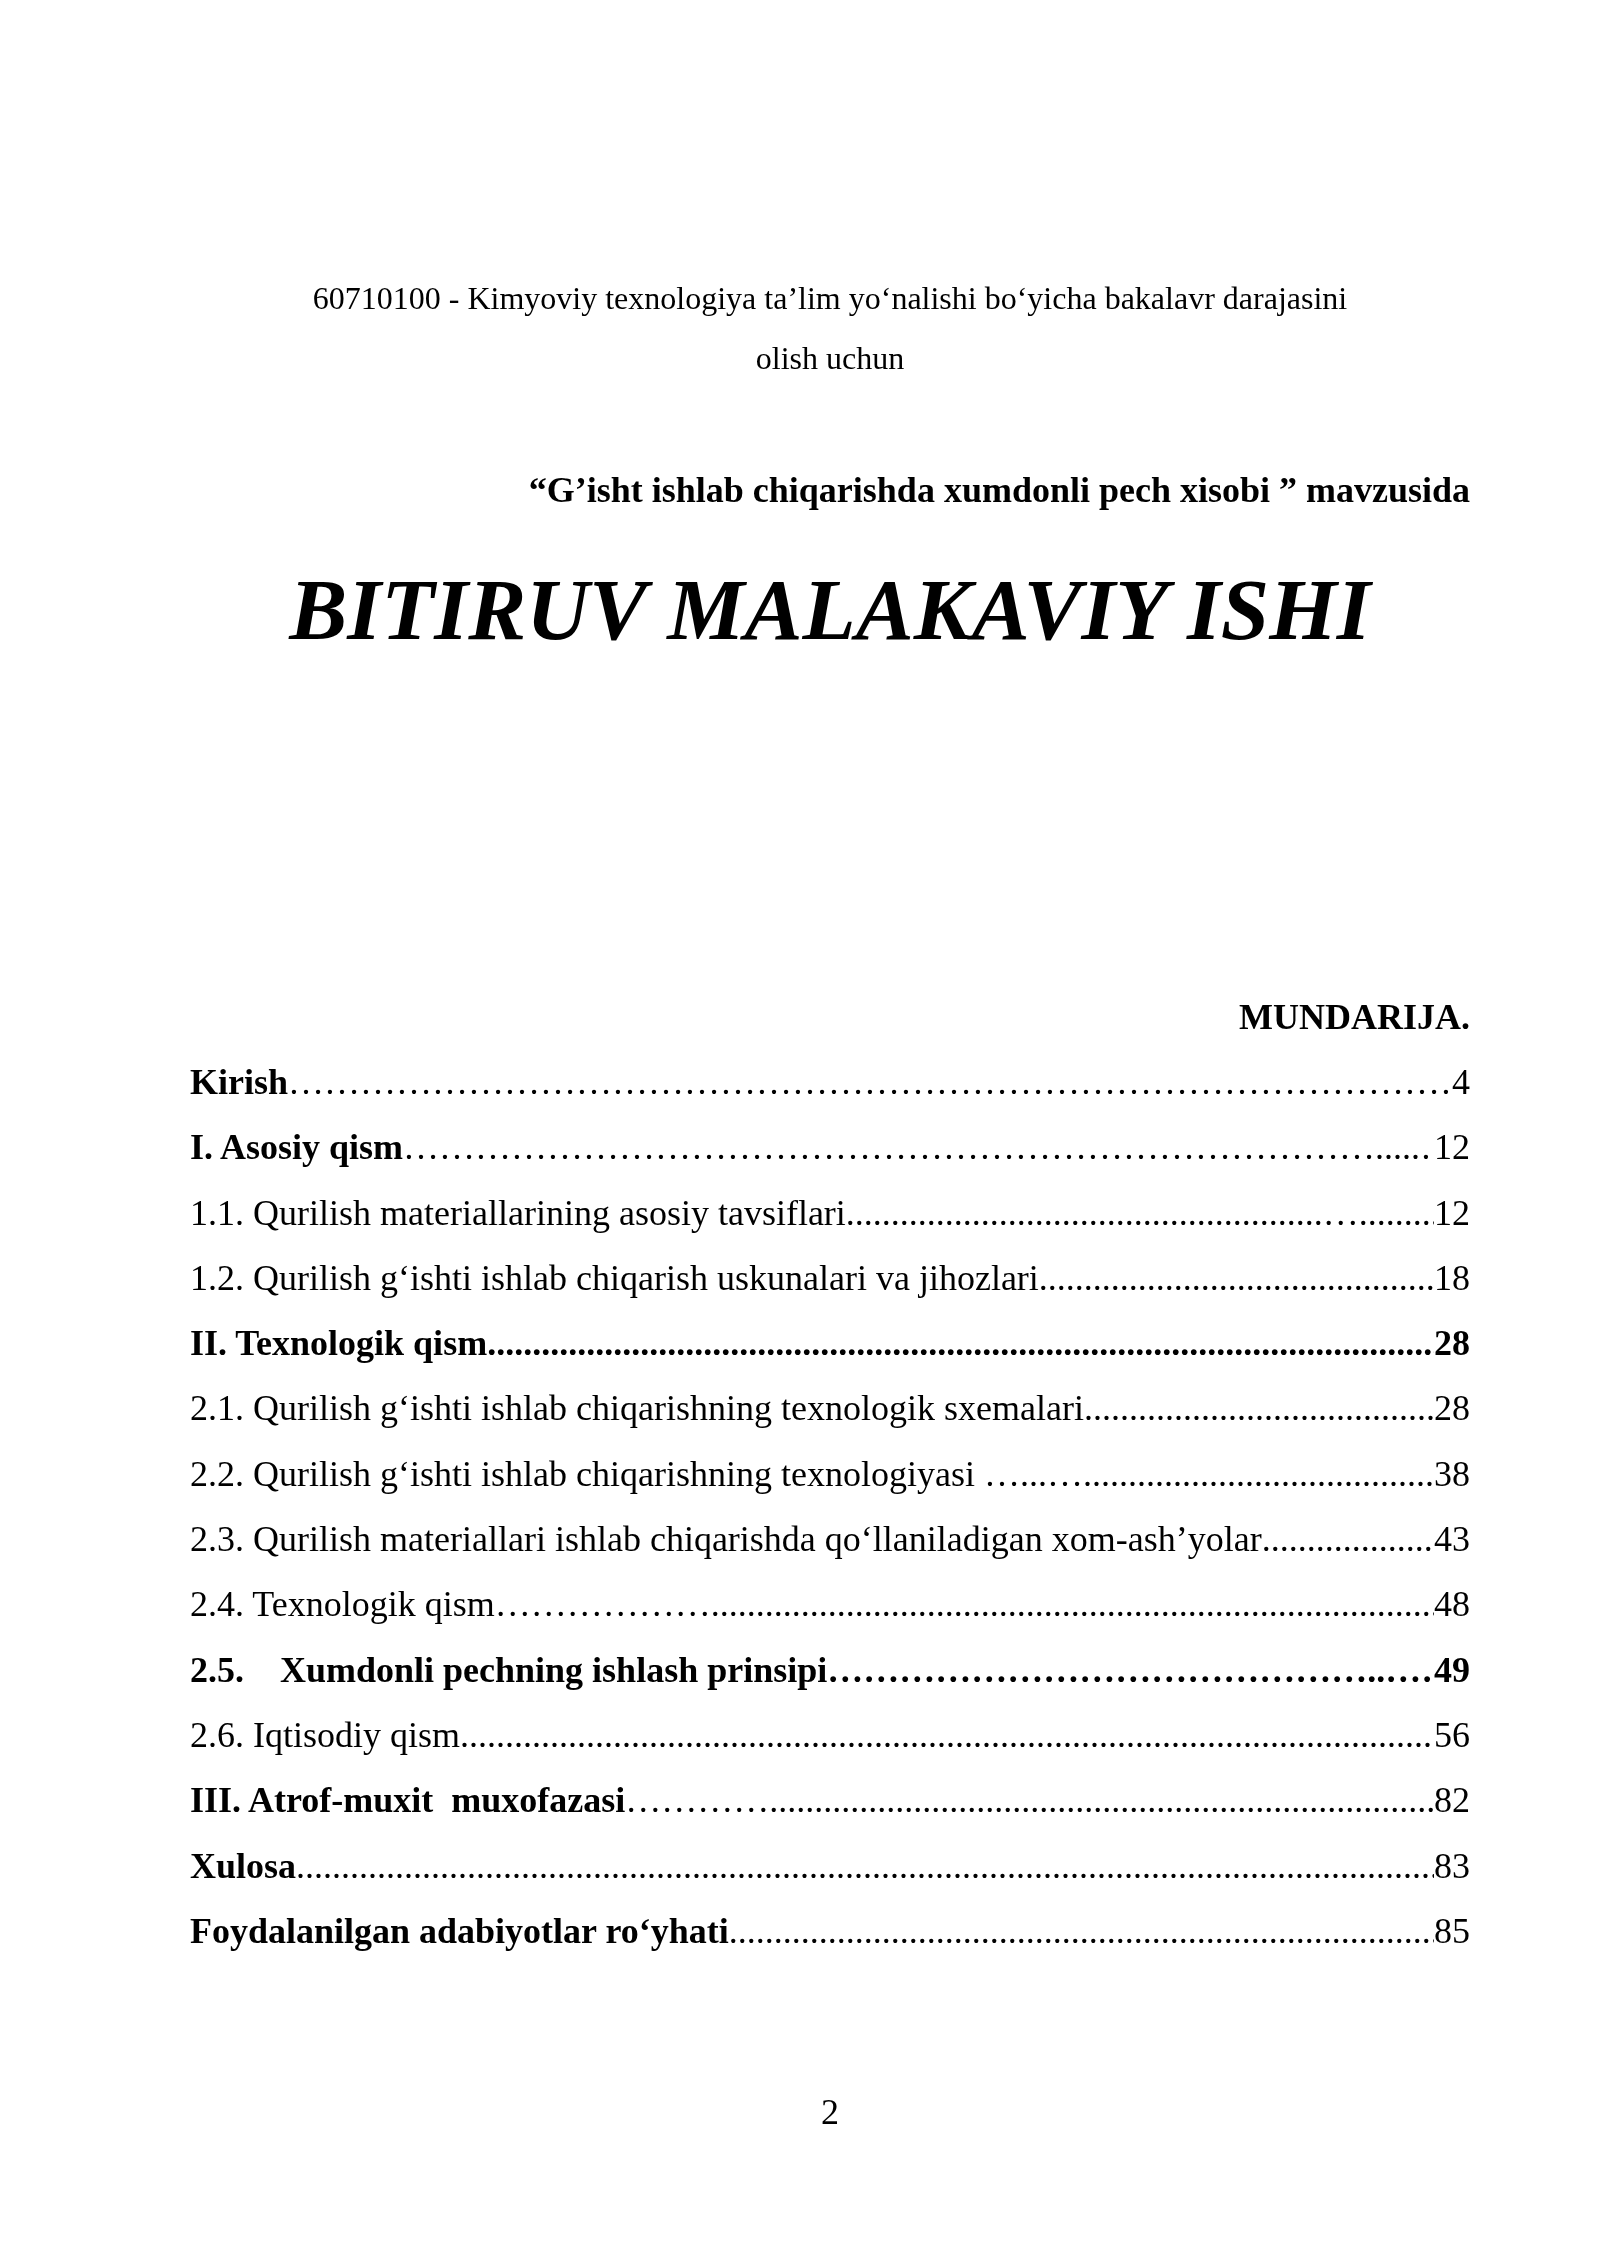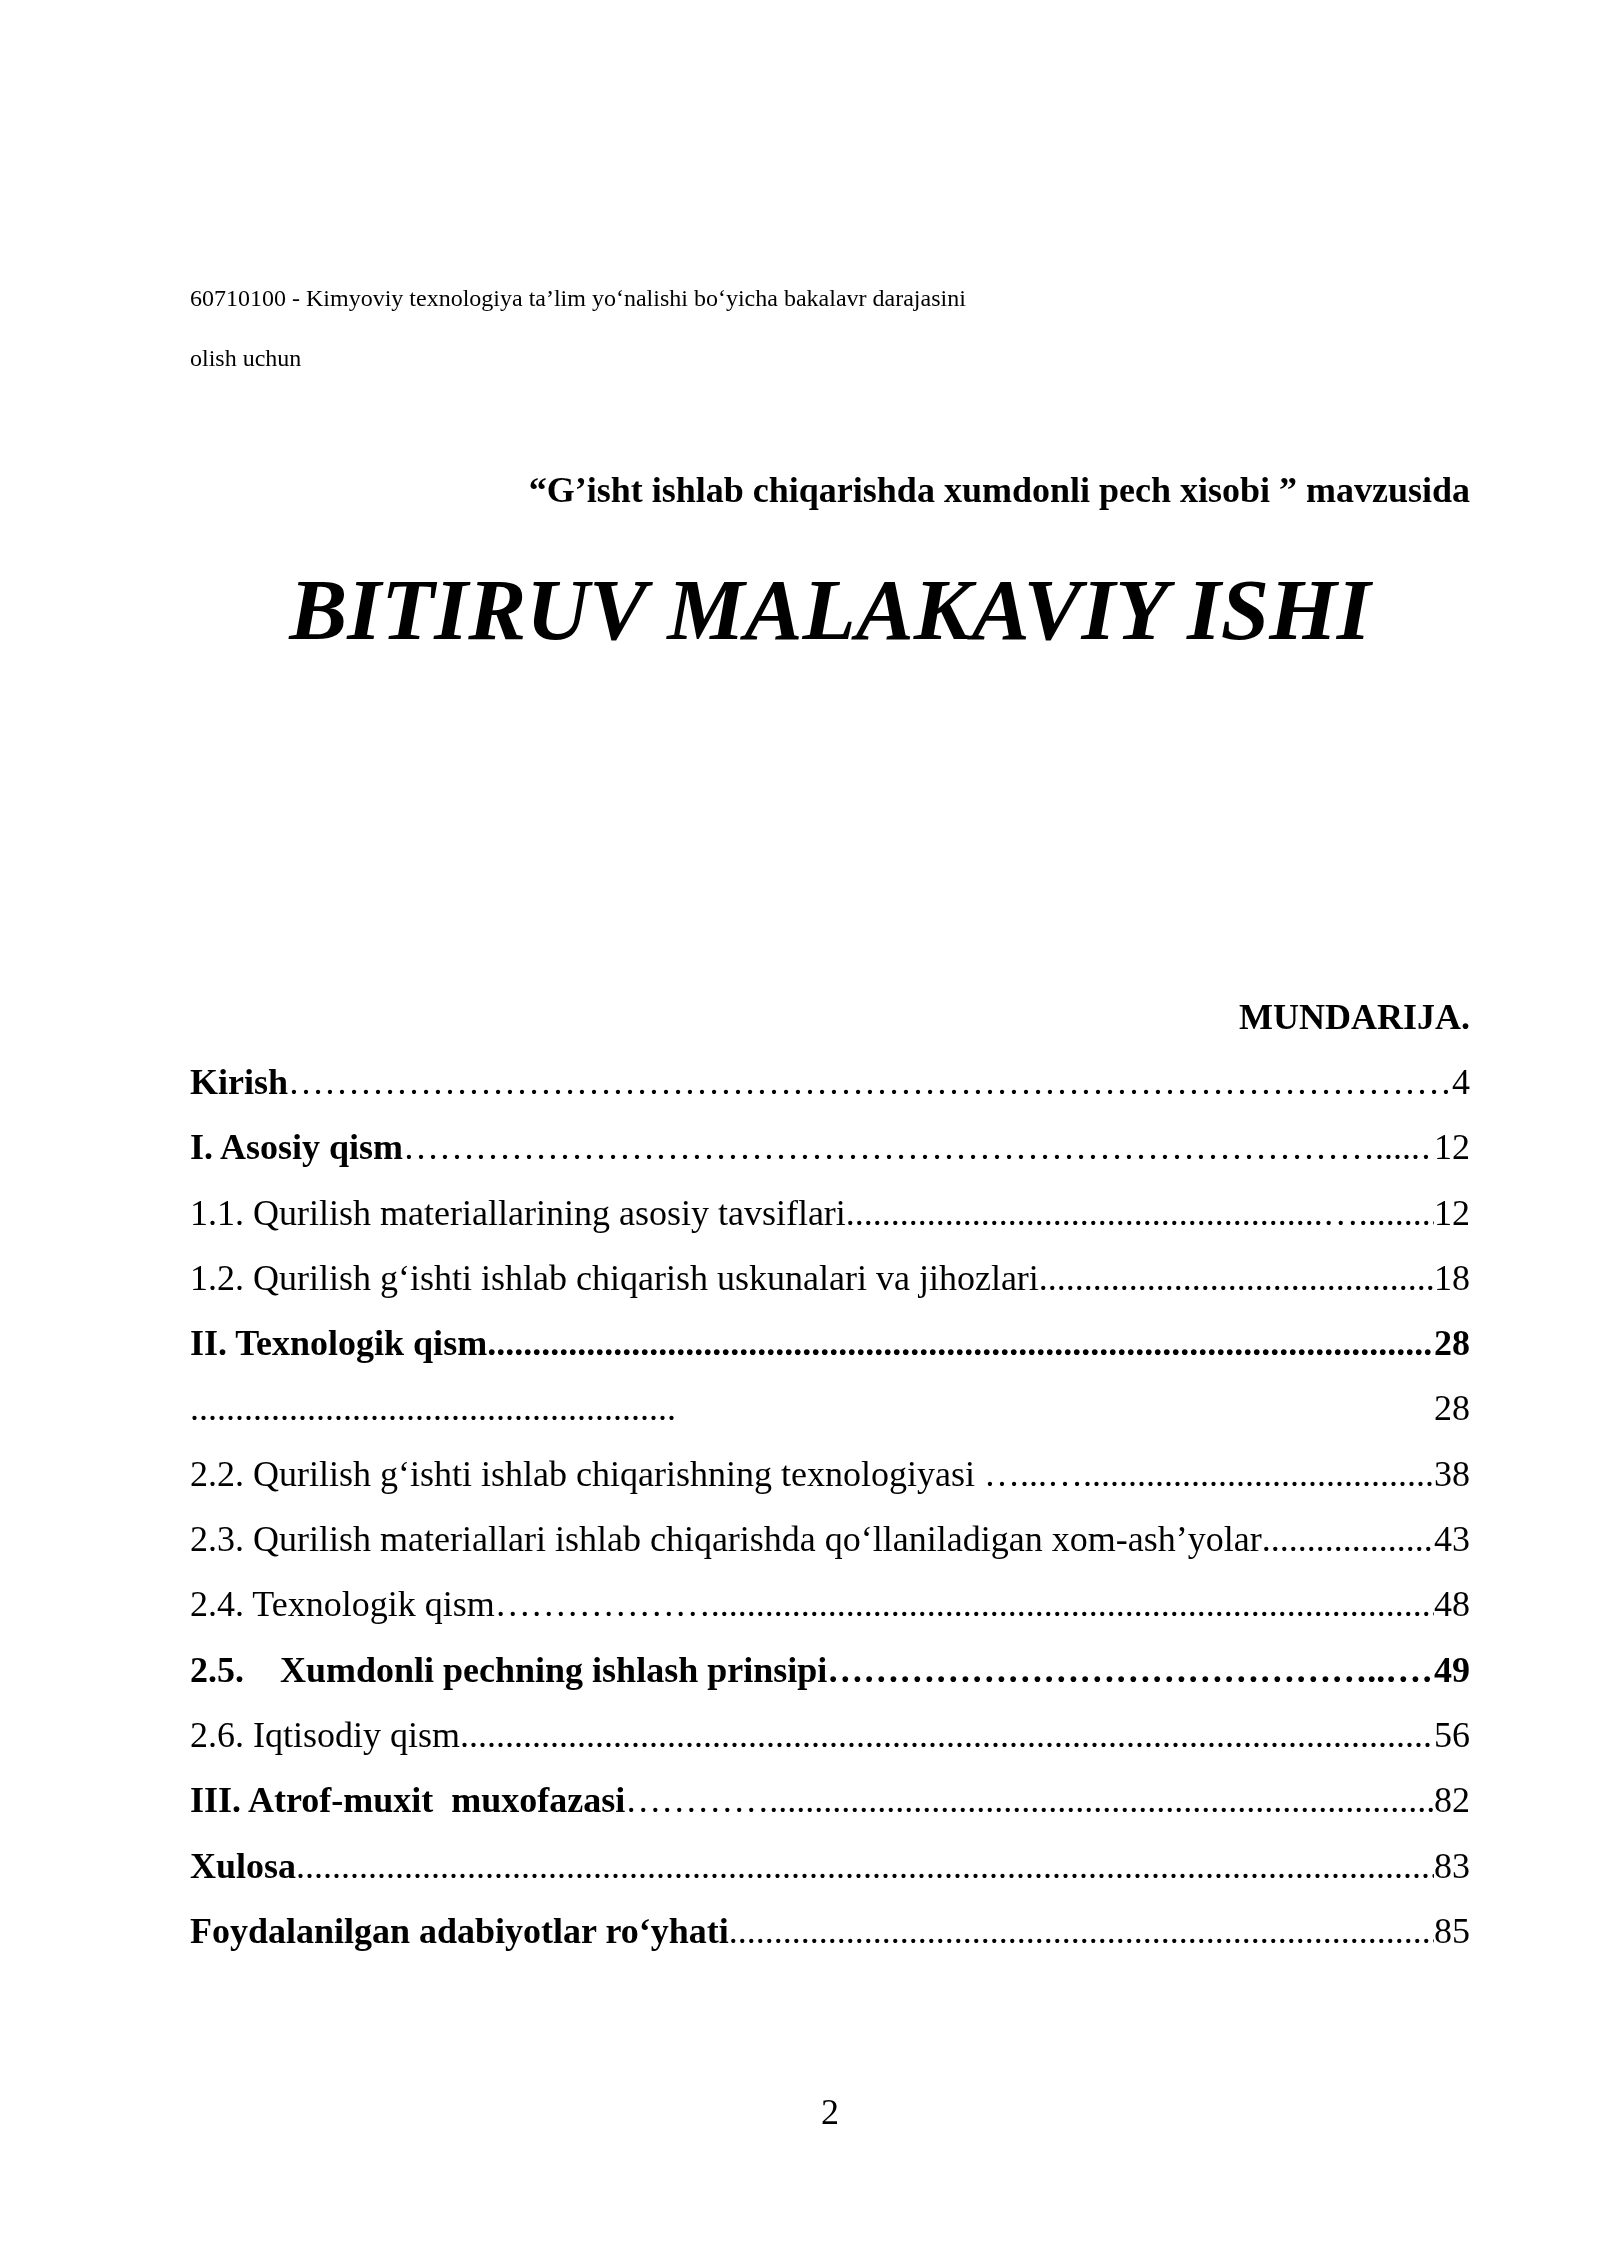--- a/index.html
+++ b/index.html
@@ -12,21 +12,22 @@
     width: 1600px;
     height: 2262px;
     background: #ffffff;
     color: #000000;
     font-family: "Liberation Serif", "DejaVu Serif", serif;
     box-sizing: border-box;
     padding: 268px 130px 0 190px;
     overflow: hidden;
   }
   .hdr-line {
-    font-size: 24px;
+    text-align: center;
+    font-size: 32px;
     line-height: 60px;
     white-space: pre;
   }
   .topic-line {
     text-align: right;
     font-size: 36px;
     font-weight: bold;
     line-height: 60px;
     margin-top: 72px;
     white-space: pre;
@@ -123,20 +124,21 @@
         <span class="pg">18</span>
     </div>
 
     <div class="toc-row fb">
       <span class="lbl">II. Texnologik qism</span>
         <span class="leader">..................................................................................................................................</span>
         <span class="pg">28</span>
     </div>
 
     <div class="toc-row">
+      <span class="lbl">2.1. Qurilish g‘ishti ishlab chiqarishning texnologik sxemalari</span>
         <span class="leader">......................................................</span>
         <span class="pg">28</span>
     </div>
 
     <div class="toc-row">
       <span class="lbl">2.2. Qurilish g‘ishti ishlab chiqarishning texnologiyasi </span>
         <span class="leader">…...….........................................................</span>
         <span class="pg">38</span>
     </div>
 

